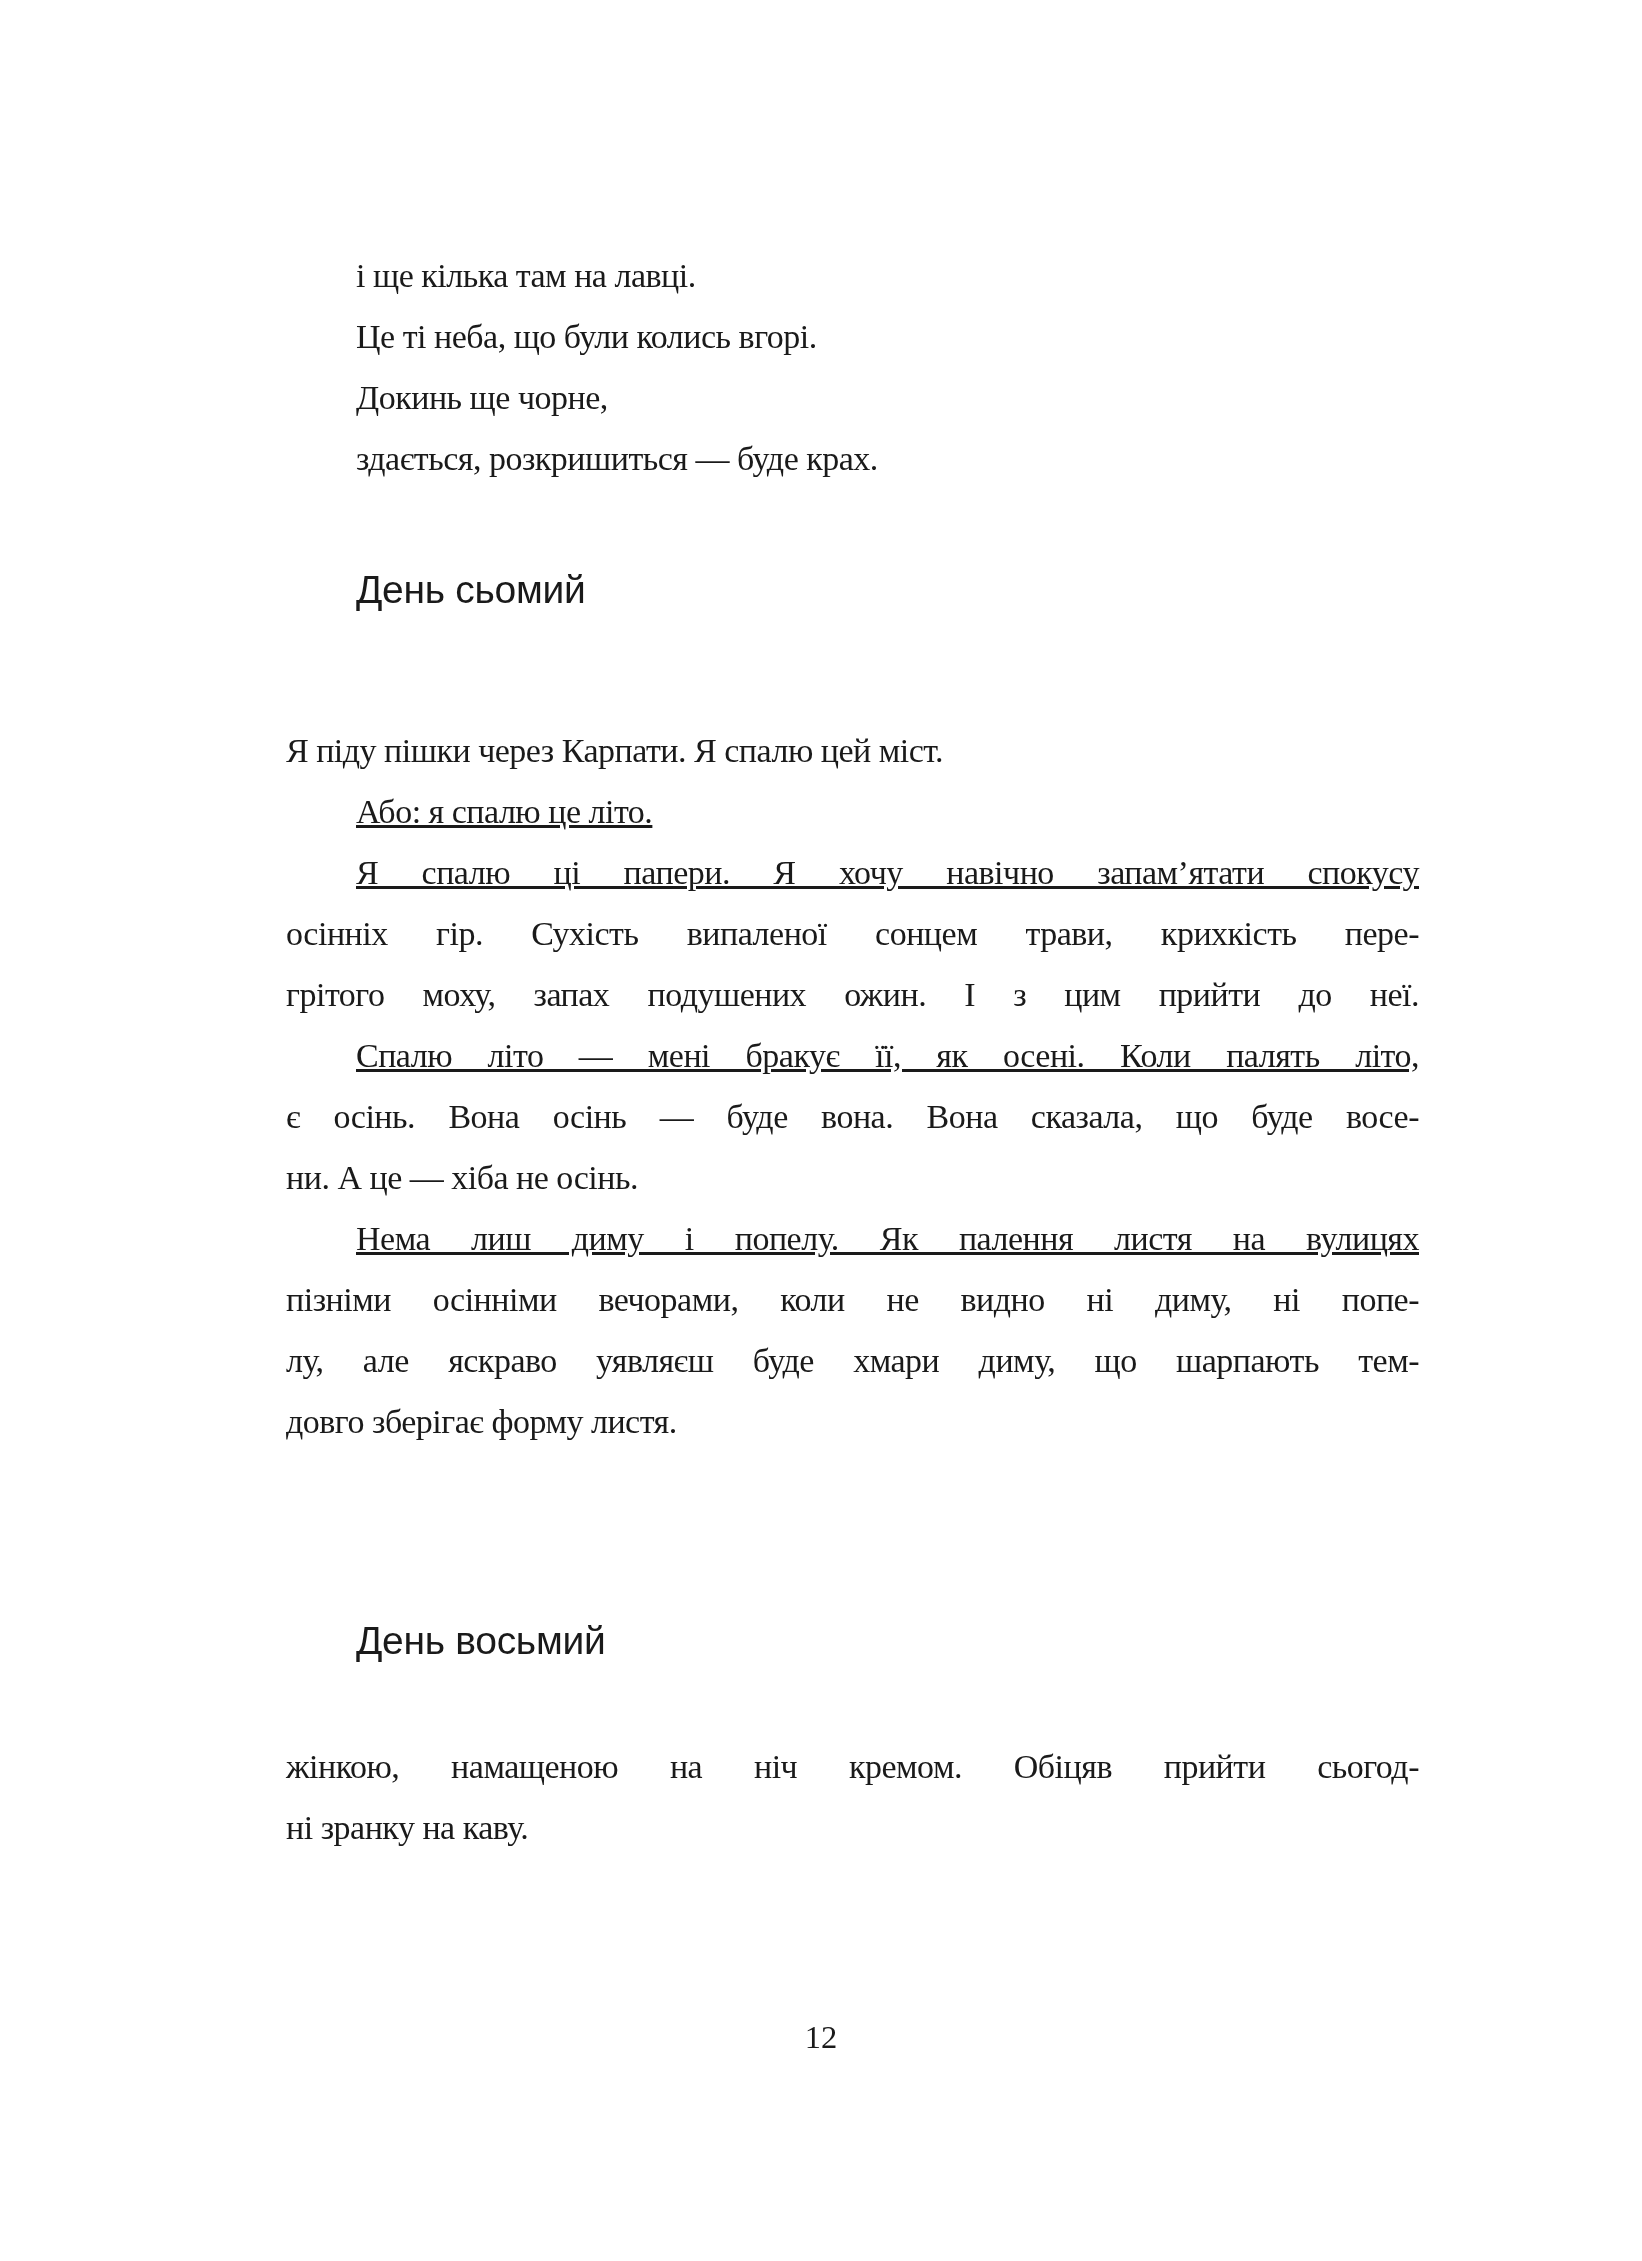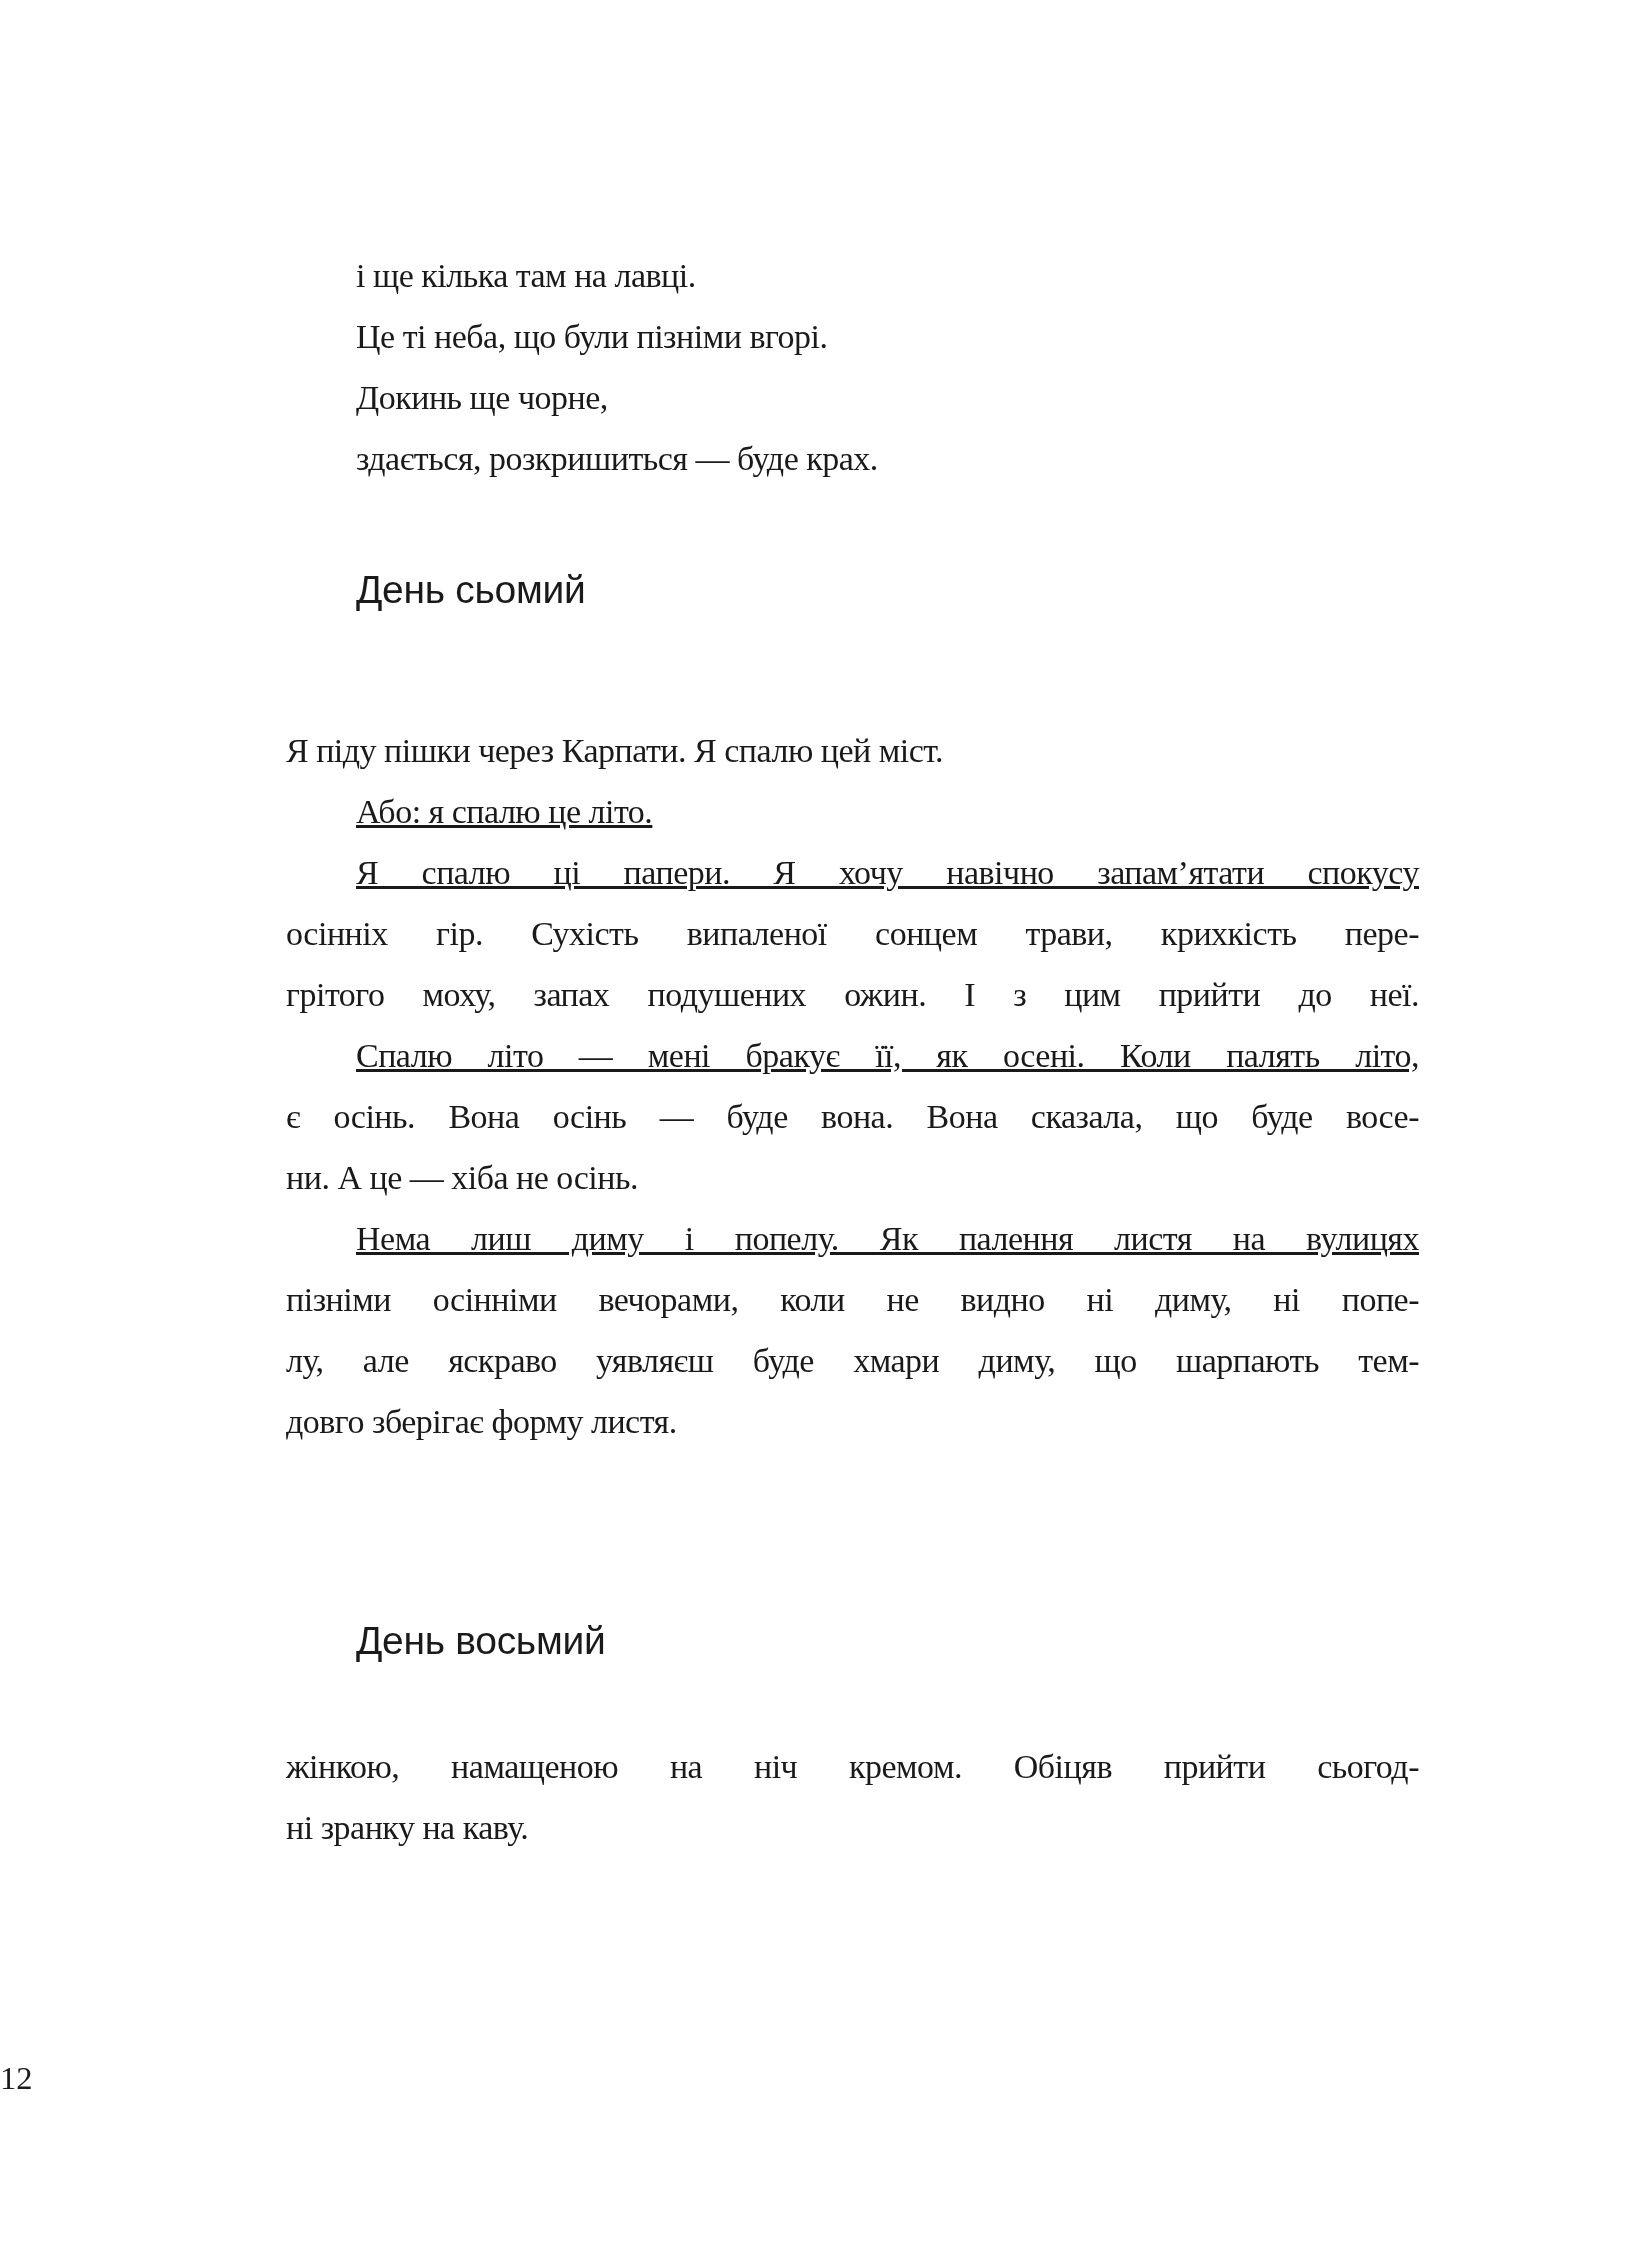--- a/index.html
+++ b/index.html
@@ -3,30 +3,30 @@
 <meta charset="utf-8">
 <style>
   html, body { margin:0; padding:0; background:#ffffff; }
   body { width:1642px; height:2261px; position:relative; overflow:hidden; color:#1a1a1a; }
   .blk { position:absolute; left:286px; width:1133px; }
   .line { font-family:"Liberation Serif", "DejaVu Serif", serif; font-size:34px; line-height:61px; height:61px; white-space:nowrap; letter-spacing:-0.5px; }
   .just { text-align:justify; text-align-last:justify; }
   .ind { padding-left:70px;text-decoration:underline; }
   .poem .line { padding-left:70px; }
   .heading { position:absolute; left:356px; font-family:"Liberation Sans", "DejaVu Sans", sans-serif; font-size:39px; line-height:51px; letter-spacing:-0.3px; color:#1a1a1a; }
-  .pagenum { position:absolute; left:0; width:1642px; top:2017px; font-family:"Liberation Serif", serif; font-size:32.5px; line-height:41px;margin-top:41px; }
+  .pagenum { position:absolute; left:0; width:1642px; text-align:center; top:2017px; font-family:"Liberation Serif", serif; font-size:32.5px; line-height:41px; }
 </style>
 </head>
 <body>
 
 <div>
 
   <div class="blk poem" style="top:245px;">
     <div class="line">і ще кілька там на лавці.</div>
-    <div class="line">Це ті неба, що були пізніми вгорі.</div>
+    <div class="line">Це ті неба, що були колись вгорі.</div>
     <div class="line">Докинь ще чорне,</div>
     <div class="line">здається, розкришиться — буде крах.</div>
   </div>
 
   <div class="heading" style="top:564px;">День сьомий</div>
 
   <div class="blk" style="top:720px;">
     <div class="line">Я піду пішки через Карпати. Я спалю цей міст.</div>
     <div class="line ind">Або: я спалю це літо.</div>
     <div class="line ind just">Я спалю ці папери. Я хочу навічно запам’ятати спокусу</div>

